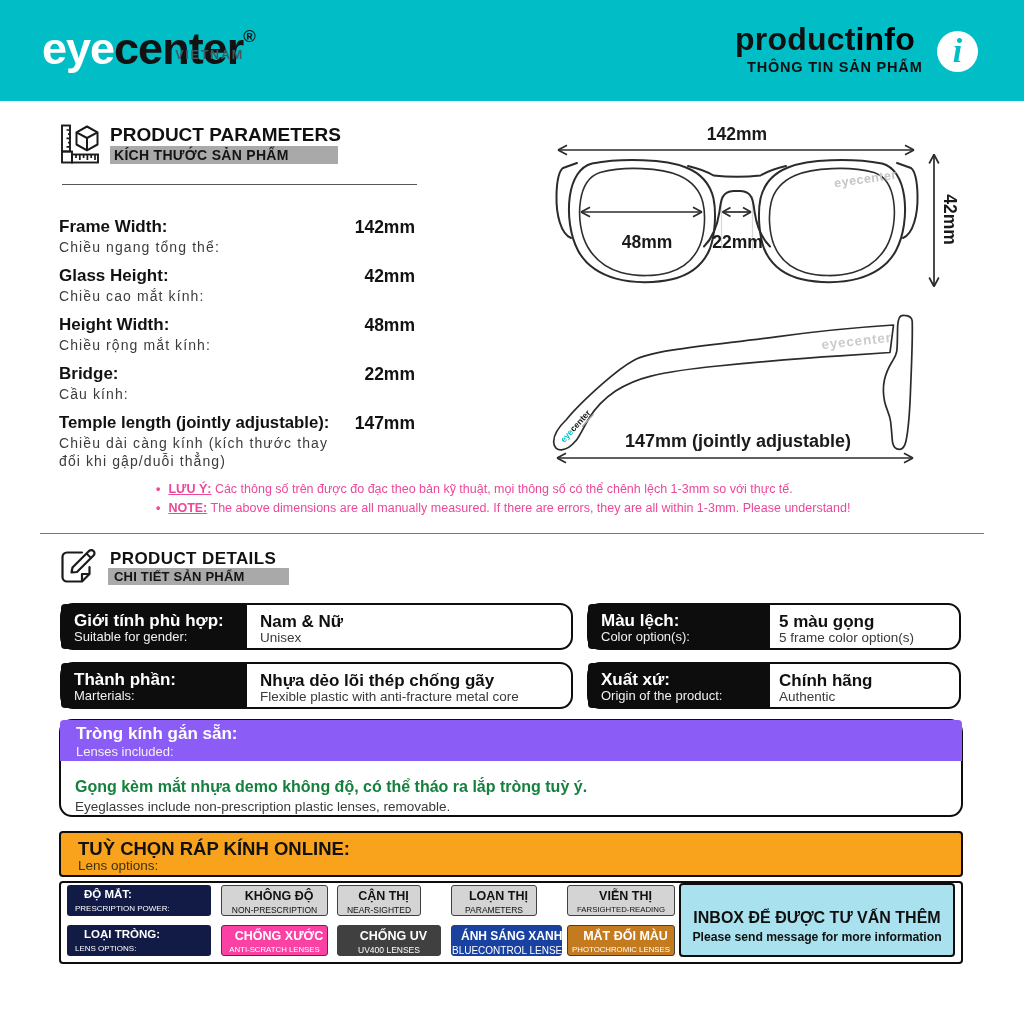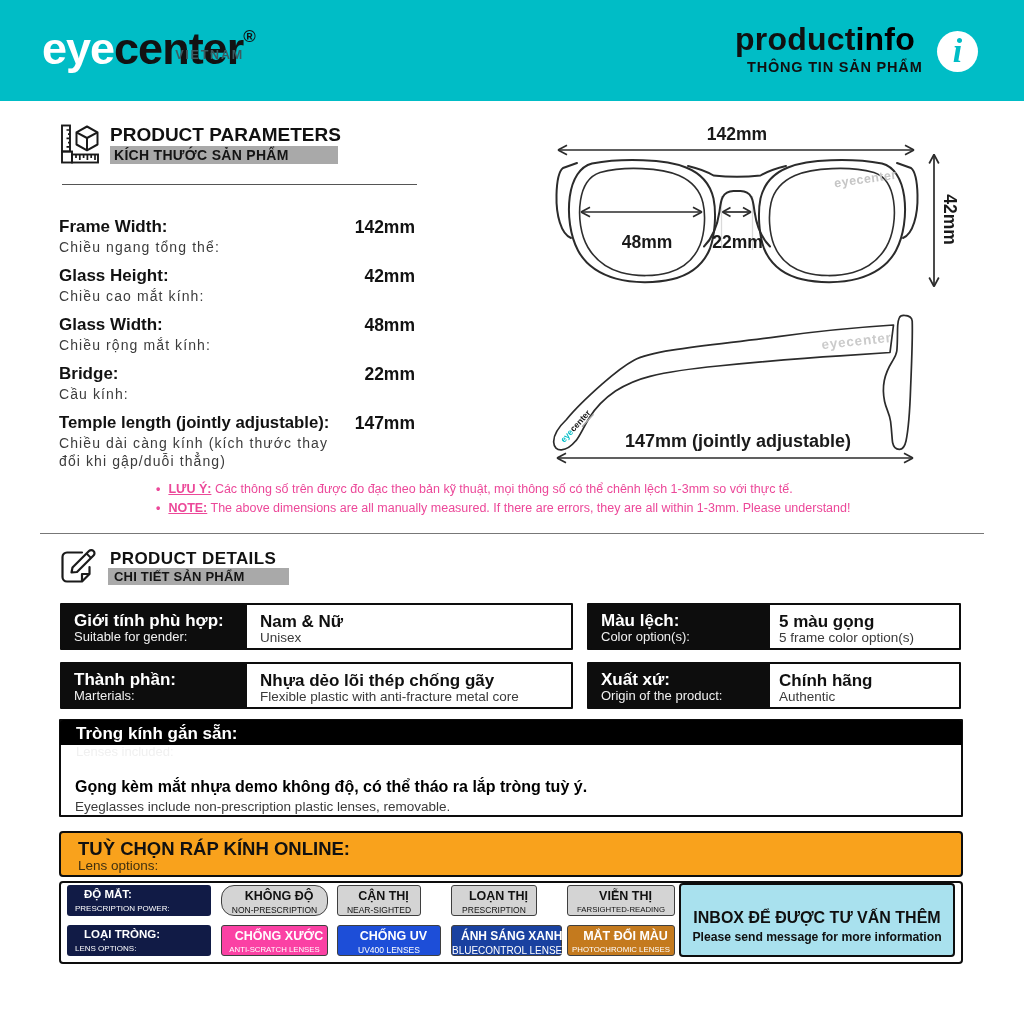--- a/index.html
+++ b/index.html
@@ -23,35 +23,35 @@
   
   .plabel{position:absolute;left:59px;font-weight:bold;font-size:17px;color:#121212;}
   .pvalue{position:absolute;font-weight:bold;font-size:17.5px;color:#121212;width:200px;text-align:right;left:215px;}
   .psub{position:absolute;left:59px;font-size:14px;color:#3c3c3c;letter-spacing:1.1px;}
   .hr{position:absolute;height:0;border-top:1.5px solid #555;}
   
   .note{position:absolute;left:156px;font-size:12.5px;color:#ec4899;}
   .note .dot{font-weight:bold;margin-right:8px;}
   .note u{font-weight:bold;}
   
-  .dbox{position:absolute;border:2px solid #0d0d0d;border-radius:1px;background:#fff;box-sizing:border-box;}
+  .dbox{position:absolute;border:2px solid #0d0d0d;border-radius:13px;background:#fff;box-sizing:border-box;}
   .dlabel{position:absolute;left:-1px;top:-1px;bottom:-1px;background:#0d0d0d;border-radius:4px 0 0 4px;color:#fff;}
   .dlabel .l1{position:absolute;left:13px;top:6.5px;font-weight:bold;font-size:17px;white-space:nowrap;}
   .dlabel .l2{position:absolute;left:13px;top:25px;font-size:13px;color:#f0f0f0;white-space:nowrap;}
   .dcont .c1{position:absolute;font-weight:bold;font-size:17px;color:#101010;white-space:nowrap;top:6.5px !important;}
   .dcont .c2{position:absolute;font-size:13.5px;color:#3a3a3a;white-space:nowrap;}
   
   .chip{position:absolute;border-radius:3px;}
   .chip .t1{position:absolute;left:0;right:0;top:3px;text-align:center;font-weight:bold;font-size:12.5px;white-space:nowrap;padding-left:9px;}
   .chip .t2{position:absolute;left:0;right:0;top:19px;text-align:center;font-size:8.5px;white-space:nowrap;}
   .chip.left .t1,.chip.left .t2{text-align:left;left:8px;}
   .navy{background:#111b46;color:#fff;}
   .gray{background:#d4d4d4;border:1.5px solid #3f3f3f;color:#111;}
   .pink{background:#fb41a4;color:#fff;border:1.5px solid #3f3f3f;}
-  .green{background:#1d4ed8;color:#fff;border:1.5px solid #3f3f3f;}
+  .green{background:#404040;color:#fff;border:1.5px solid #3f3f3f;}
   .blue{background:#1941a0;color:#fff;border:1.5px solid #3f3f3f;}
   .ochip{background:#c47a1e;color:#fff;border:1.5px solid #3f3f3f;}
 </style>
 </head>
 <body>
 <div id="page">
 
   <div id="header">
     <div id="logo"><span class="w">eye</span><span class="b">center</span><span class="reg">®</span></div>
     <div id="vietnam">VIETNAM</div>
@@ -80,21 +80,21 @@
   <div class="hr" style="left:62px;top:184px;width:355px;"></div>
 
   <div class="plabel" style="top:217px;">Frame Width:</div>
   <div class="pvalue" style="top:217px;">142mm</div>
   <div class="psub" style="top:239px;">Chiều ngang tổng thể:</div>
 
   <div class="plabel" style="top:266px;">Glass Height:</div>
   <div class="pvalue" style="top:266px;">42mm</div>
   <div class="psub" style="top:288px;">Chiều cao mắt kính:</div>
 
-  <div class="plabel" style="top:315px;">Glass Width:</div>
+  <div class="plabel" style="top:315px;">Height Width:</div>
   <div class="pvalue" style="top:315px;">48mm</div>
   <div class="psub" style="top:337px;">Chiều rộng mắt kính:</div>
 
   <div class="plabel" style="top:364px;">Bridge:</div>
   <div class="pvalue" style="top:364px;">22mm</div>
   <div class="psub" style="top:386px;">Cầu kính:</div>
 
   <div class="plabel" style="top:413px;transform:scaleX(0.985);transform-origin:0 0;">Temple length (jointly adjustable):</div>
   <div class="pvalue" style="top:413px;">147mm</div>
   <div class="psub" style="top:435px;">Chiều dài càng kính (kích thước thay</div>
@@ -151,50 +151,50 @@
       <div class="l1">Xuất xứ:</div>
       <div class="l2">Origin of the product:</div>
     </div>
     <div class="dcont">
         <div class="c1" style="left:190px;top:5px;">Chính hãng</div>
         <div class="c2" style="left:190px;top:25px;">Authentic</div>
       </div>
   </div>
 
   <div class="dbox" style="left:59px;top:719px;width:904px;height:98px;">
-    <div style="position:absolute;left:-1px;top:-1px;right:-1px;height:25px;background:#000000;border-radius:4px 4px 0 0;color:#fff;">
+    <div style="position:absolute;left:-1px;top:-1px;right:-1px;height:41px;background:#8b5cf6;border-radius:4px 4px 0 0;color:#fff;">
       <div style="position:absolute;left:16px;top:4px;font-weight:bold;font-size:17px;">Tròng kính gắn sẵn:</div>
       <div style="position:absolute;left:16px;top:24px;font-size:13px;color:#f0f0f0;">Lenses included:</div>
     </div>
-    <div style="position:absolute;left:14px;top:57px;font-weight:bold;font-size:16px;color:#000000;">Gọng kèm mắt nhựa demo không độ, có thể tháo ra lắp tròng tuỳ ý.</div>
+    <div style="position:absolute;left:14px;top:57px;font-weight:bold;font-size:16px;color:#15803d;">Gọng kèm mắt nhựa demo không độ, có thể tháo ra lắp tròng tuỳ ý.</div>
     <div style="position:absolute;left:14px;top:78px;font-size:13.5px;color:#3a3a3a;">Eyeglasses include non-prescription plastic lenses, removable.</div>
   </div>
 
   <div class="abs" style="left:59px;top:831px;width:904px;height:46px;background:#f9a21c;border:2px solid #0d0d0d;border-radius:4px;box-sizing:border-box;">
     <div style="position:absolute;left:17px;top:5px;font-weight:bold;font-size:18.5px;color:#111;">TUỲ CHỌN RÁP KÍNH ONLINE:</div>
     <div style="position:absolute;left:17px;top:25px;font-size:13.5px;color:#403010;">Lens options:</div>
   </div>
 
   <div class="abs" style="left:59px;top:881px;width:904px;height:83px;background:#fff;border:2px solid #0d0d0d;border-radius:4px;box-sizing:border-box;"></div>
 
   <div class="chip navy left" style="left:67px;top:885px;width:144px;height:31px;">
     <div class="t1" style="font-size:11.5px;">ĐỘ MẮT:</div>
       <div class="t2" style="font-size:8px;">PRESCRIPTION POWER:</div>
   </div>
-  <div class="chip gray" style="left:221px;top:885px;width:107px;height:31px;box-sizing:border-box;border-radius:13px;">
+  <div class="chip gray" style="left:221px;top:885px;width:107px;height:31px;box-sizing:border-box;">
     <div class="t1">KHÔNG ĐỘ</div>
       <div class="t2">NON-PRESCRIPTION</div>
   </div>
   <div class="chip gray" style="left:337px;top:885px;width:84px;height:31px;box-sizing:border-box;">
     <div class="t1">CẬN THỊ</div>
       <div class="t2">NEAR-SIGHTED</div>
   </div>
   <div class="chip gray" style="left:451px;top:885px;width:86px;height:31px;box-sizing:border-box;">
     <div class="t1">LOẠN THỊ</div>
-      <div class="t2">PRESCRIPTION</div>
+      <div class="t2">PARAMETERS</div>
   </div>
   <div class="chip gray" style="left:567px;top:885px;width:108px;height:31px;box-sizing:border-box;">
     <div class="t1">VIỄN THỊ</div>
       <div class="t2" style="font-size:7.8px;">FARSIGHTED-READING</div>
   </div>
 
   <div class="chip navy left" style="left:67px;top:925px;width:144px;height:31px;">
     <div class="t1" style="font-size:11.5px;">LOẠI TRÒNG:</div>
       <div class="t2" style="font-size:8px;">LENS OPTIONS:</div>
   </div>

